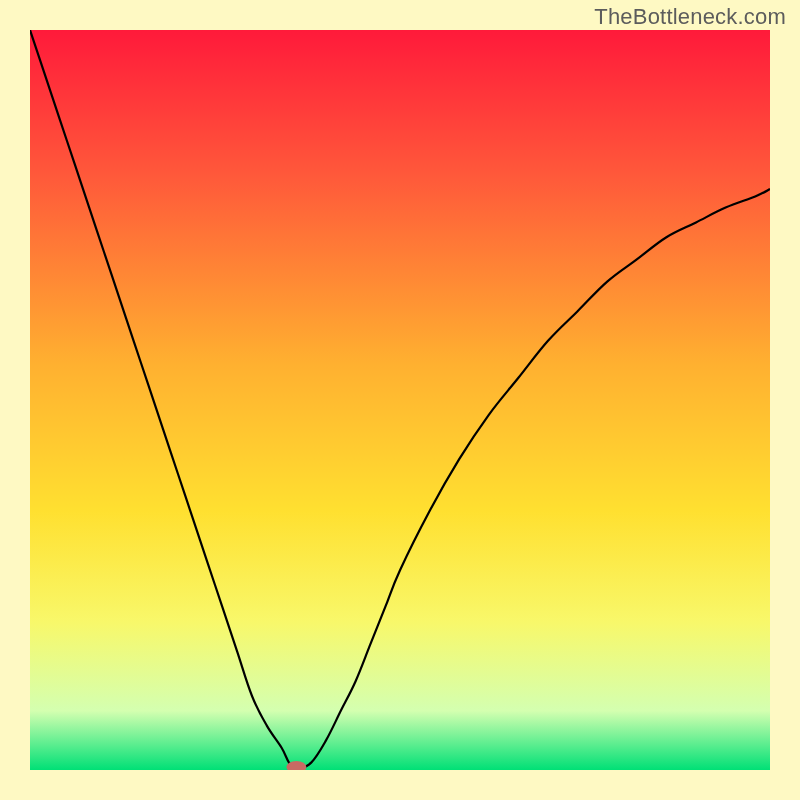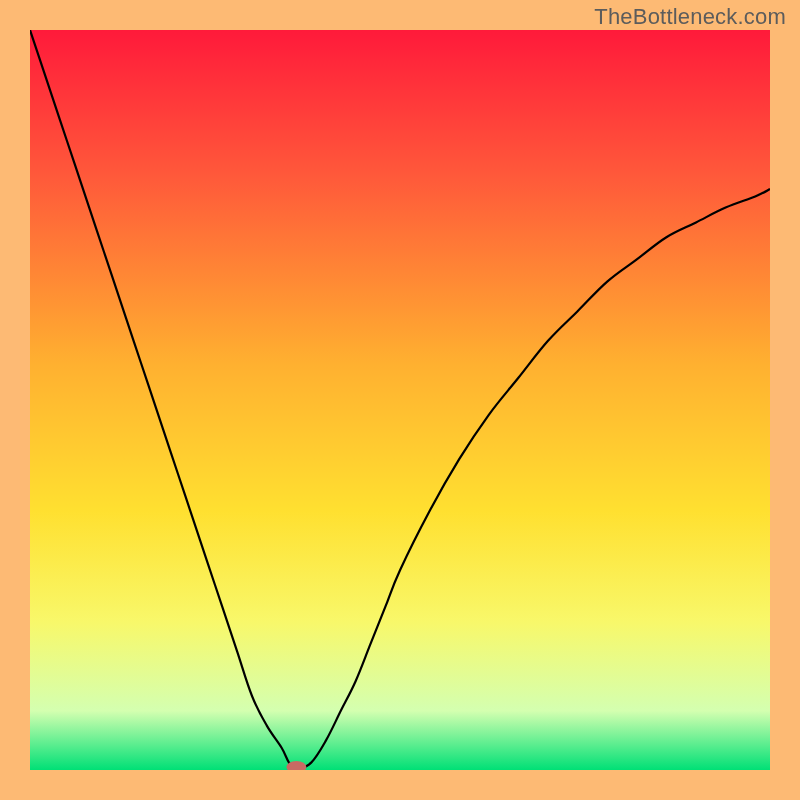--- a/index.html
+++ b/index.html
@@ -8,21 +8,21 @@
     width: 800px;
     height: 800px;
     background: #000;
     overflow: hidden;
     font-family: Arial, Helvetica, sans-serif;
   }
   .outer {
     position: relative;
     width: 800px;
     height: 800px;
-    background: #fdba74;
+    background: #fef9c3;
     text-decoration: underline;
   }
   .watermark {
     position: absolute;
     top: 4px;
     right: 14px;
     color: #5c5c5c;
     font-size: 22px;
     letter-spacing: 0.2px;
     user-select: none;

